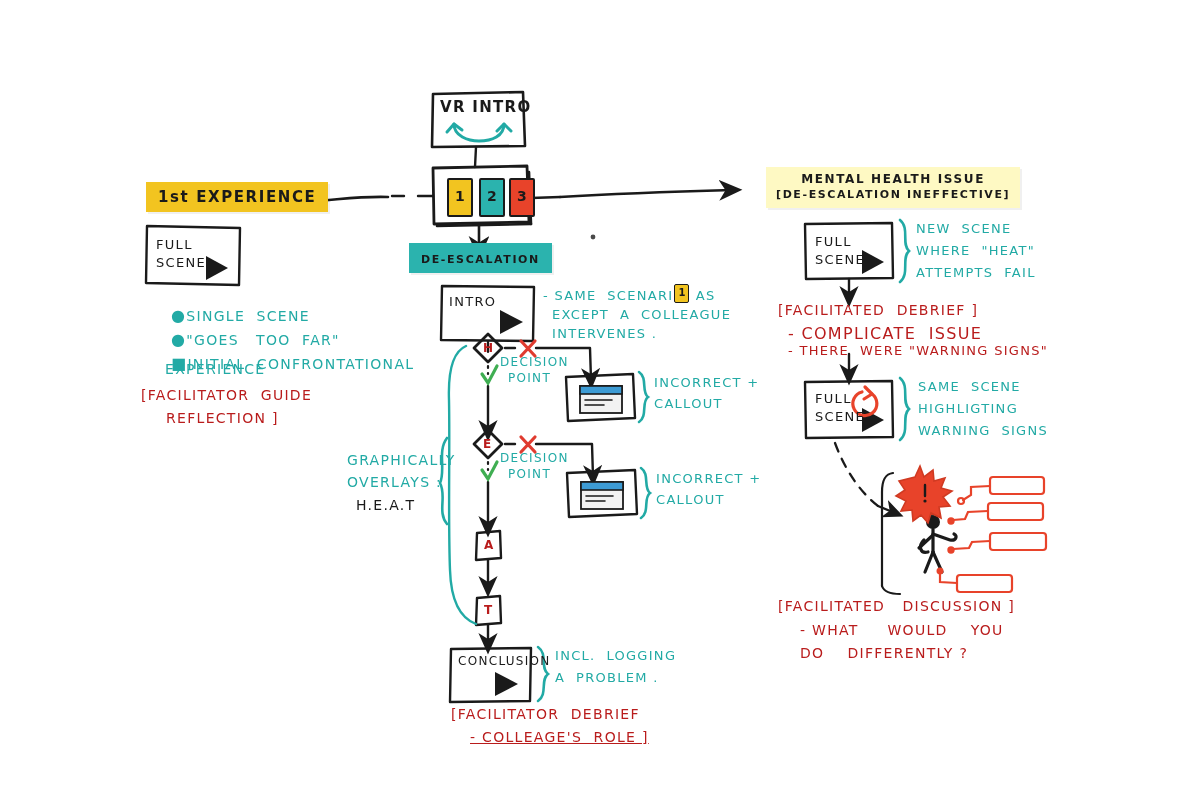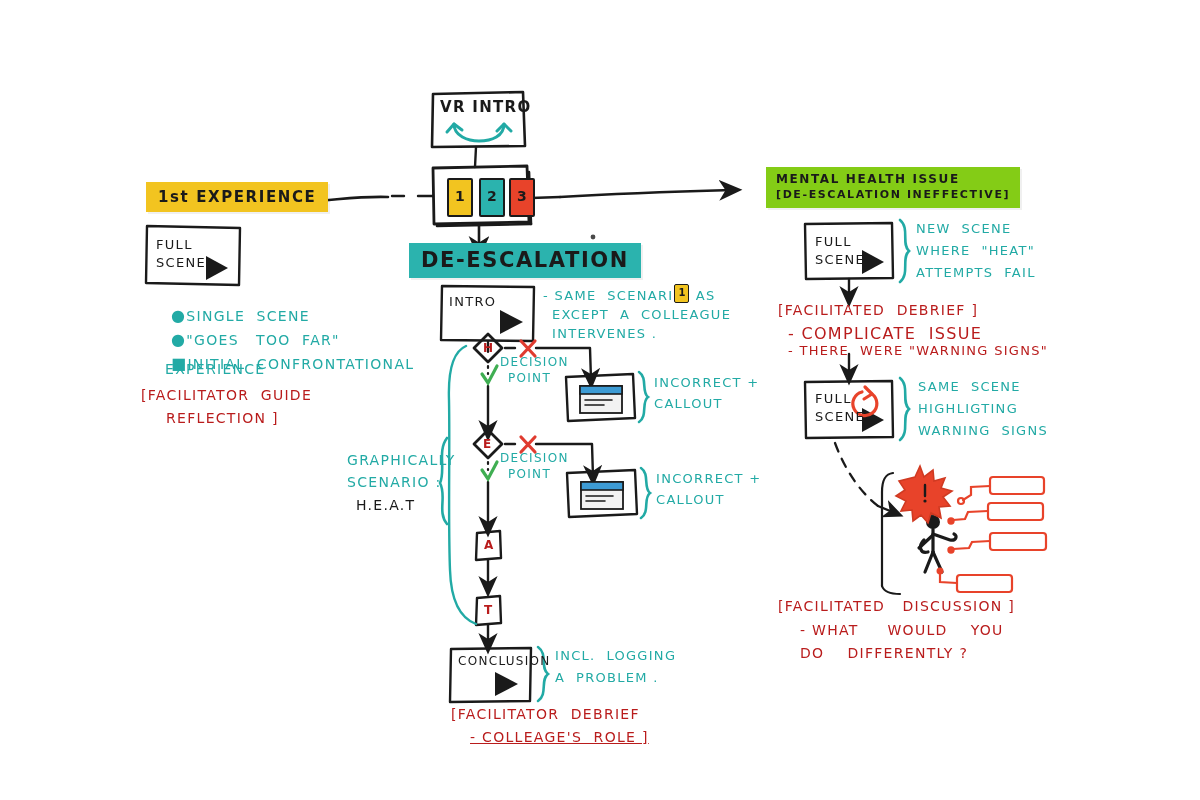--- a/index.html
+++ b/index.html
@@ -6,21 +6,21 @@
   #canvas{position:relative;width:1200px;height:800px;background:#fff;overflow:hidden;
           font-family:"DejaVu Sans", sans-serif;}
   .abs{position:absolute;}
   svg{position:absolute;left:0;top:0;width:1200px;height:800px;overflow:visible;}
   .txt{position:absolute;white-space:pre;letter-spacing:1.3px;}
   .ink{color:#1a1a1a;}
   .teal{color:#22aaa5;}
   .purple{color:#b91c1c;}
   .hl-yellow{background:#f2c420;}
   .hl-teal{background:#2bb3ae;}
-  .hl-red{background:#84cc16;}
+  .hl-red{background:#fef9c3;text-align:center;}
   .band{padding:5px 12px 6px 12px;display:inline-block;
         box-shadow:2px 2px 0 rgba(0,0,0,.06);}
   .bandtext{font-weight:700;letter-spacing:1.6px;}
 </style>
 </head>
 <body>
 
 <div id="canvas">
 
   <svg viewBox="0 0 1200 800">
@@ -216,21 +216,21 @@
   </div>
   <div class="txt teal" style="left:148px;top:338px;font-size:14px;">
     <span style="font-size:16px;">■</span><span>INITIAL  CONFRONTATIONAL</span>
   </div>
   <div class="txt teal" style="left:165px;top:361px;font-size:14px;">EXPERIENCE</div>
 
   <div class="txt purple" style="left:141px;top:387px;font-size:14px;">[FACILITATOR  GUIDE</div>
   <div class="txt purple" style="left:166px;top:410px;font-size:14px;">REFLECTION ]</div>
 
   <div class="abs band hl-teal" style="left:409px;top:243px;">
-    <span class="bandtext ink" style="font-size:21px;">DE-ESCALATION</span>
+    <span class="bandtext ink" style="font-size:11px;">DE-ESCALATION</span>
   </div>
 
   <div class="txt ink" style="left:449px;top:294px;font-size:13px;text-align:right;">INTRO</div>
 
   <div class="txt teal" style="left:543px;top:288px;font-size:13px;">- SAME  SCENARIO  AS</div>
   <div class="abs" style="left:674px;top:284px;width:13px;height:17px;background:#f2c420;border:1.6px solid #1a1a1a;border-radius:2px;">
     <div class="txt ink" style="left:3.5px;top:2px;font-size:10px;font-weight:700;">1</div>
   </div>
   <div class="txt teal" style="left:552px;top:307px;font-size:13px;">EXCEPT  A  COLLEAGUE</div>
   <div class="txt teal" style="left:552px;top:326px;font-size:13px;">INTERVENES .</div>
@@ -242,21 +242,21 @@
   <div class="txt teal" style="left:508px;top:371px;font-size:12px;">POINT</div>
   <div class="txt teal" style="left:500px;top:451px;font-size:12px;">DECISION</div>
   <div class="txt teal" style="left:508px;top:467px;font-size:12px;">POINT</div>
 
   <div class="txt teal" style="left:654px;top:375px;font-size:13px;">INCORRECT +</div>
   <div class="txt teal" style="left:654px;top:396px;font-size:13px;">CALLOUT</div>
   <div class="txt teal" style="left:656px;top:471px;font-size:13px;">INCORRECT +</div>
   <div class="txt teal" style="left:656px;top:492px;font-size:13px;">CALLOUT</div>
 
   <div class="txt teal" style="left:347px;top:452px;font-size:14px;">GRAPHICALLY</div>
-  <div class="txt teal" style="left:347px;top:474px;font-size:14px;">SCENARIO :</div>
+  <div class="txt teal" style="left:347px;top:474px;font-size:14px;">OVERLAYS :</div>
   <div class="txt ink" style="left:356px;top:497px;font-size:14px;">H.E.A.T</div>
 
   <div class="txt purple" style="left:484px;top:538px;font-size:12px;font-weight:700;">A</div>
   <div class="txt purple" style="left:484px;top:603px;font-size:12px;font-weight:700;">T</div>
 
   <div class="txt ink" style="left:458px;top:654px;font-size:12px;">CONCLUSION</div>
   <div class="txt teal" style="left:555px;top:648px;font-size:13px;">INCL.  LOGGING</div>
   <div class="txt teal" style="left:555px;top:670px;font-size:13px;">A  PROBLEM .</div>
 
   <div class="txt purple" style="left:451px;top:706px;font-size:14px;">[FACILITATOR  DEBRIEF</div>

